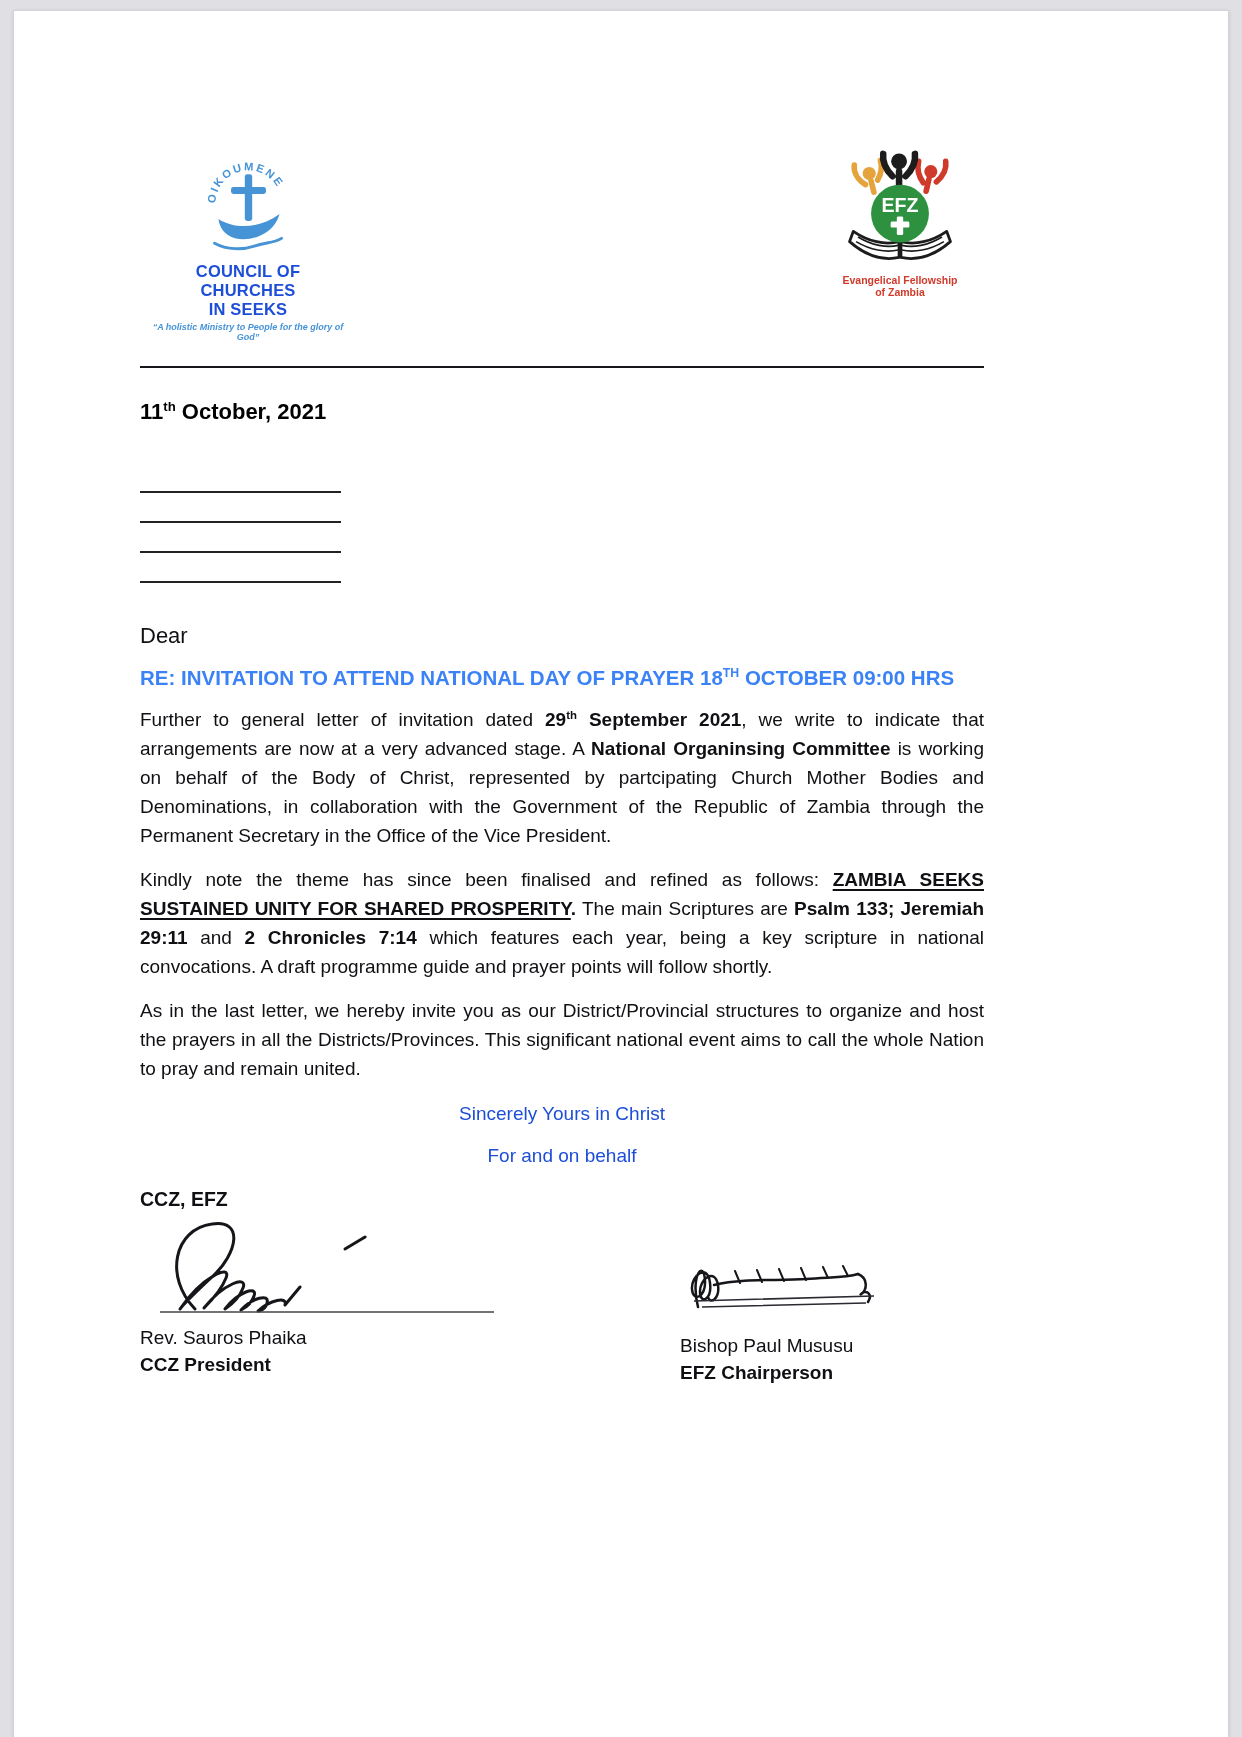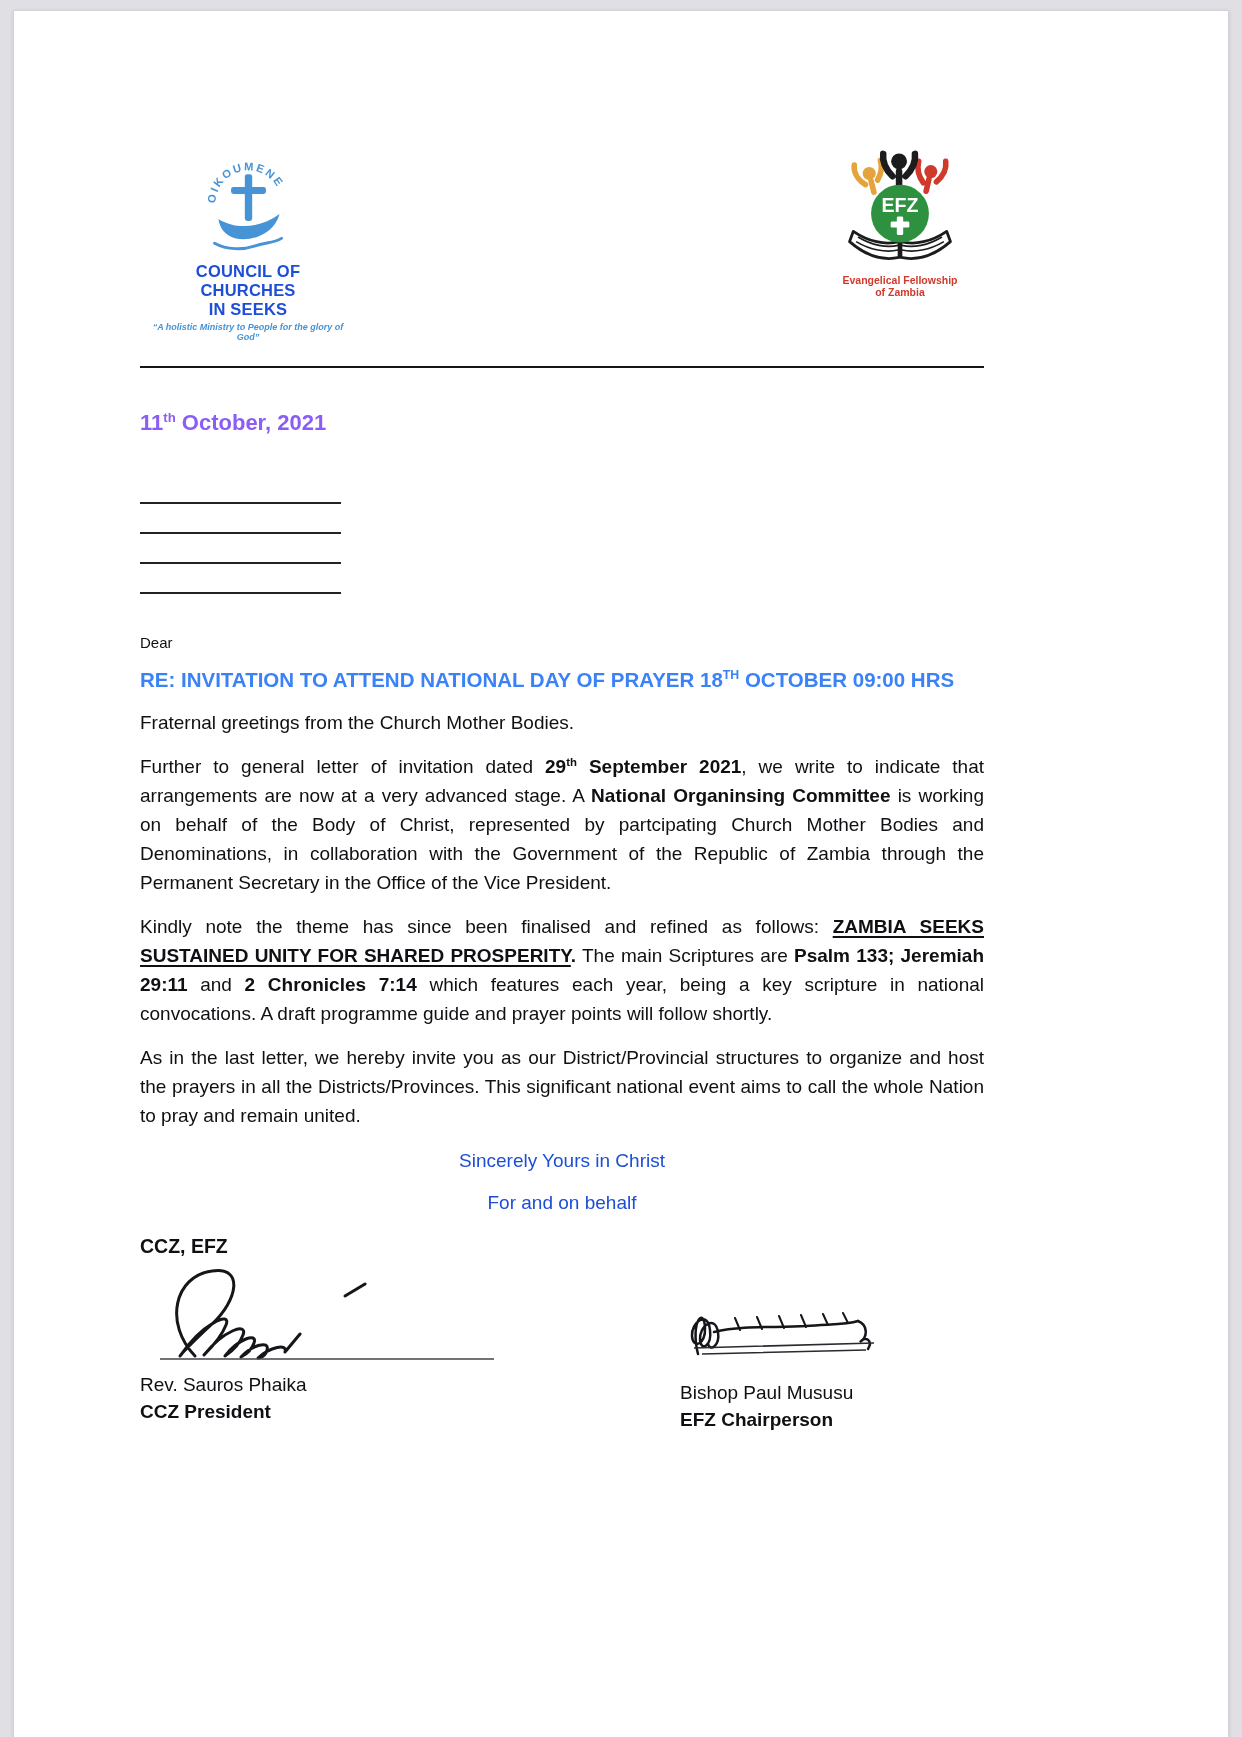--- a/index.html
+++ b/index.html
@@ -14,24 +14,24 @@
     box-sizing:border-box;box-shadow:0 1px 4px rgba(0,0,0,.10);
   }
   .content{padding:138px 244px 0 126px;}
   .letterhead{display:flex;justify-content:space-between;align-items:flex-start;}
   .ccz-block{width:200px;text-align:center;margin-left:8px;}
   .ccz-name{margin-top:4px;font-size:16.5px;font-weight:bold;line-height:19px;color:#1d4ed8;letter-spacing:.2px;}
   .ccz-tagline{margin-top:3px;font-size:9px;font-weight:bold;font-style:italic;color:#4693d6;}
   .efz-block{width:124px;text-align:center;margin-right:22px;}
   .efz-caption{margin-top:3px;font-size:10.5px;font-weight:bold;line-height:12px;color:#cf3a2a;}
   .rule{border-top:2.5px solid #15151a;margin-top:24px;}
-  .date{margin-top:42px;font-size:22px;font-weight:bold;color:#8b5cf6;}
+  .date{margin-top:31px;font-size:22px;font-weight:bold;color:#000000;}
   .blank-lines{margin-top:38px;}
   .blank-line{width:201px;height:30px;border-bottom:2px solid #222;box-sizing:border-box;}
-  .salutation{margin-top:40px;font-size:15px;color:#101014;}
+  .salutation{margin-top:40px;font-size:22px;color:#101014;}
   .subject{margin-top:17px;font-size:20.5px;font-weight:bold;color:#3b82f6;}
   .para{margin:15px 0 0;font-size:19px;line-height:29px;color:#101014;text-align:justify;}
   .para.first{margin-top:16px;text-align:left;}
   .close-line{margin-top:20px;font-size:19px;color:#1d4ed8;text-align:center;}
   .close-orgs{margin-top:21px;font-size:19.5px;font-weight:bold;color:#101014;}
   .sig-row{display:flex;margin-top:8px;}
   .sig-left{width:540px;}
   .sig-right{flex:1;}
   .sig-art{height:96px;display:flex;align-items:flex-end;}
   .sig-right .sig-art{padding-bottom:8px;}
@@ -104,21 +104,20 @@
         <div class="blank-line"></div>
         <div class="blank-line"></div>
         <div class="blank-line"></div>
         <div class="blank-line"></div>
       </div>
 
     <div class="salutation">Dear</div>
 
     <div class="subject"><span>RE: INVITATION TO ATTEND NATIONAL DAY OF PRAYER 18</span><sup>TH</sup><span> OCTOBER 09:00 HRS</span></div>
 
-    <p class="para first">Fraternal greetings from the Church Mother Bodies.</p>
 
     <p class="para"><span>Further to general letter of invitation dated </span><span class="b">29</span><sup class="b">th</sup><span class="b"> September 2021</span><span>, we write to indicate that arrangements are now at a very advanced stage. A </span><span class="b">National Organinsing Committee</span><span> is working on behalf of the Body of Christ, represented by partcipating Church Mother Bodies and Denominations, in collaboration with the Government of the Republic of Zambia through the Permanent Secretary in the Office of the Vice President.</span></p>
 
     <p class="para"><span>Kindly note the theme has since been finalised and refined as follows: </span><span class="b u">ZAMBIA SEEKS SUSTAINED UNITY FOR SHARED PROSPERITY</span><span class="b">.</span><span> The main Scriptures are </span><span class="b">Psalm 133; Jeremiah 29:11</span><span> and </span><span class="b">2 Chronicles 7:14</span><span> which features each year, being a key scripture in national convocations. A draft programme guide and prayer points will follow shortly.</span></p>
 
     <p class="para">As in the last letter, we hereby invite you as our District/Provincial structures to organize and host the prayers in all the Districts/Provinces. This significant national event aims to call the whole Nation to pray and remain united.</p>
 
 
     <div class="close-line">Sincerely Yours in Christ</div>
     <div class="close-line">For and on behalf</div>

